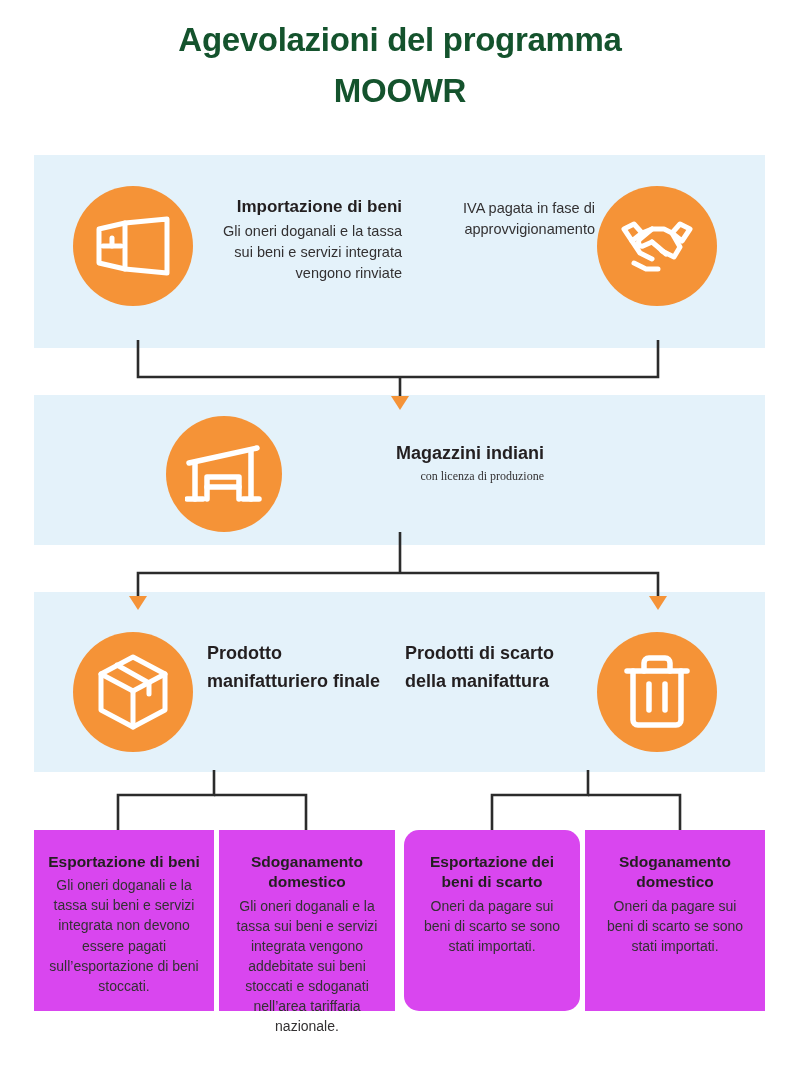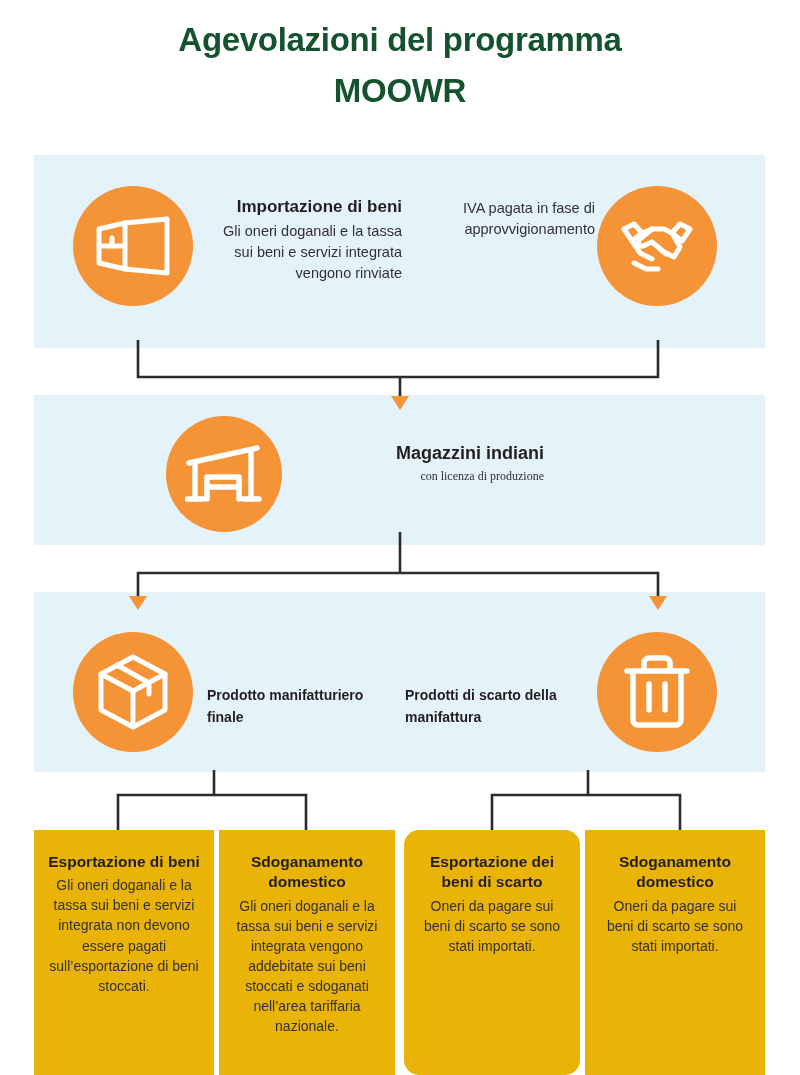--- a/index.html
+++ b/index.html
@@ -26,22 +26,22 @@
   .band {
     position:absolute;
     background:#e4f2fa;
   }
   #band1 { left:34px; top:155px; width:731px; height:193px; }
   #band2 { left:34px; top:395px; width:731px; height:150px; }
   #band3 { left:34px; top:592px; width:731px; height:180px; }
 
   
   .card {
-    position:absolute; top:830px; height:245px;
-    background:#eab308;
+    position:absolute; top:830px; height:181px;
+    background:#d946ef;
     padding:22px 14px 0 14px;
     text-align:center;
   }
   #card1 { left:34px;  width:180px; }
   #card2 { left:219px; width:176px; }
   #card3 { left:404px; width:176px;border-radius:15px; }
   #card4 { left:585px; width:180px; }
   .card-title {
     font-size:15.5px; font-weight:bold; line-height:1.32;
     color:#231f20; margin-bottom:3px;
@@ -70,21 +70,21 @@
     font-size:17px; font-weight:bold; line-height:1.33; color:#231f20;
   }
   .node-sub {
     font-size:14.5px; line-height:1.45; color:#333132; margin-top:2px;
   }
   #text-import    { left:207px; top:196px; width:195px; }
   #text-supply    { left:425px; top:196px; width:170px; }
   #text-warehouse { left:274px; top:442px; width:270px; }
   #text-product   { left:207px; top:640px; width:180px; text-align:left; }
   #text-waste     { left:405px; top:640px; width:190px; text-align:left; }
-  #text-product .node-title, #text-waste .node-title { font-size:14px; line-height:1.55;margin-top:45px; }
+  #text-product .node-title, #text-waste .node-title { font-size:18px; line-height:1.55; }
   #text-warehouse .node-title { font-size:18px; }
   #text-warehouse .node-sub { font-size:12px;font-family:Liberation Serif, serif; }
 
   
   #connectors {
     position:absolute; left:0; top:0; width:800px; height:1075px;
     pointer-events:none;
   }
 </style>
 </head>

